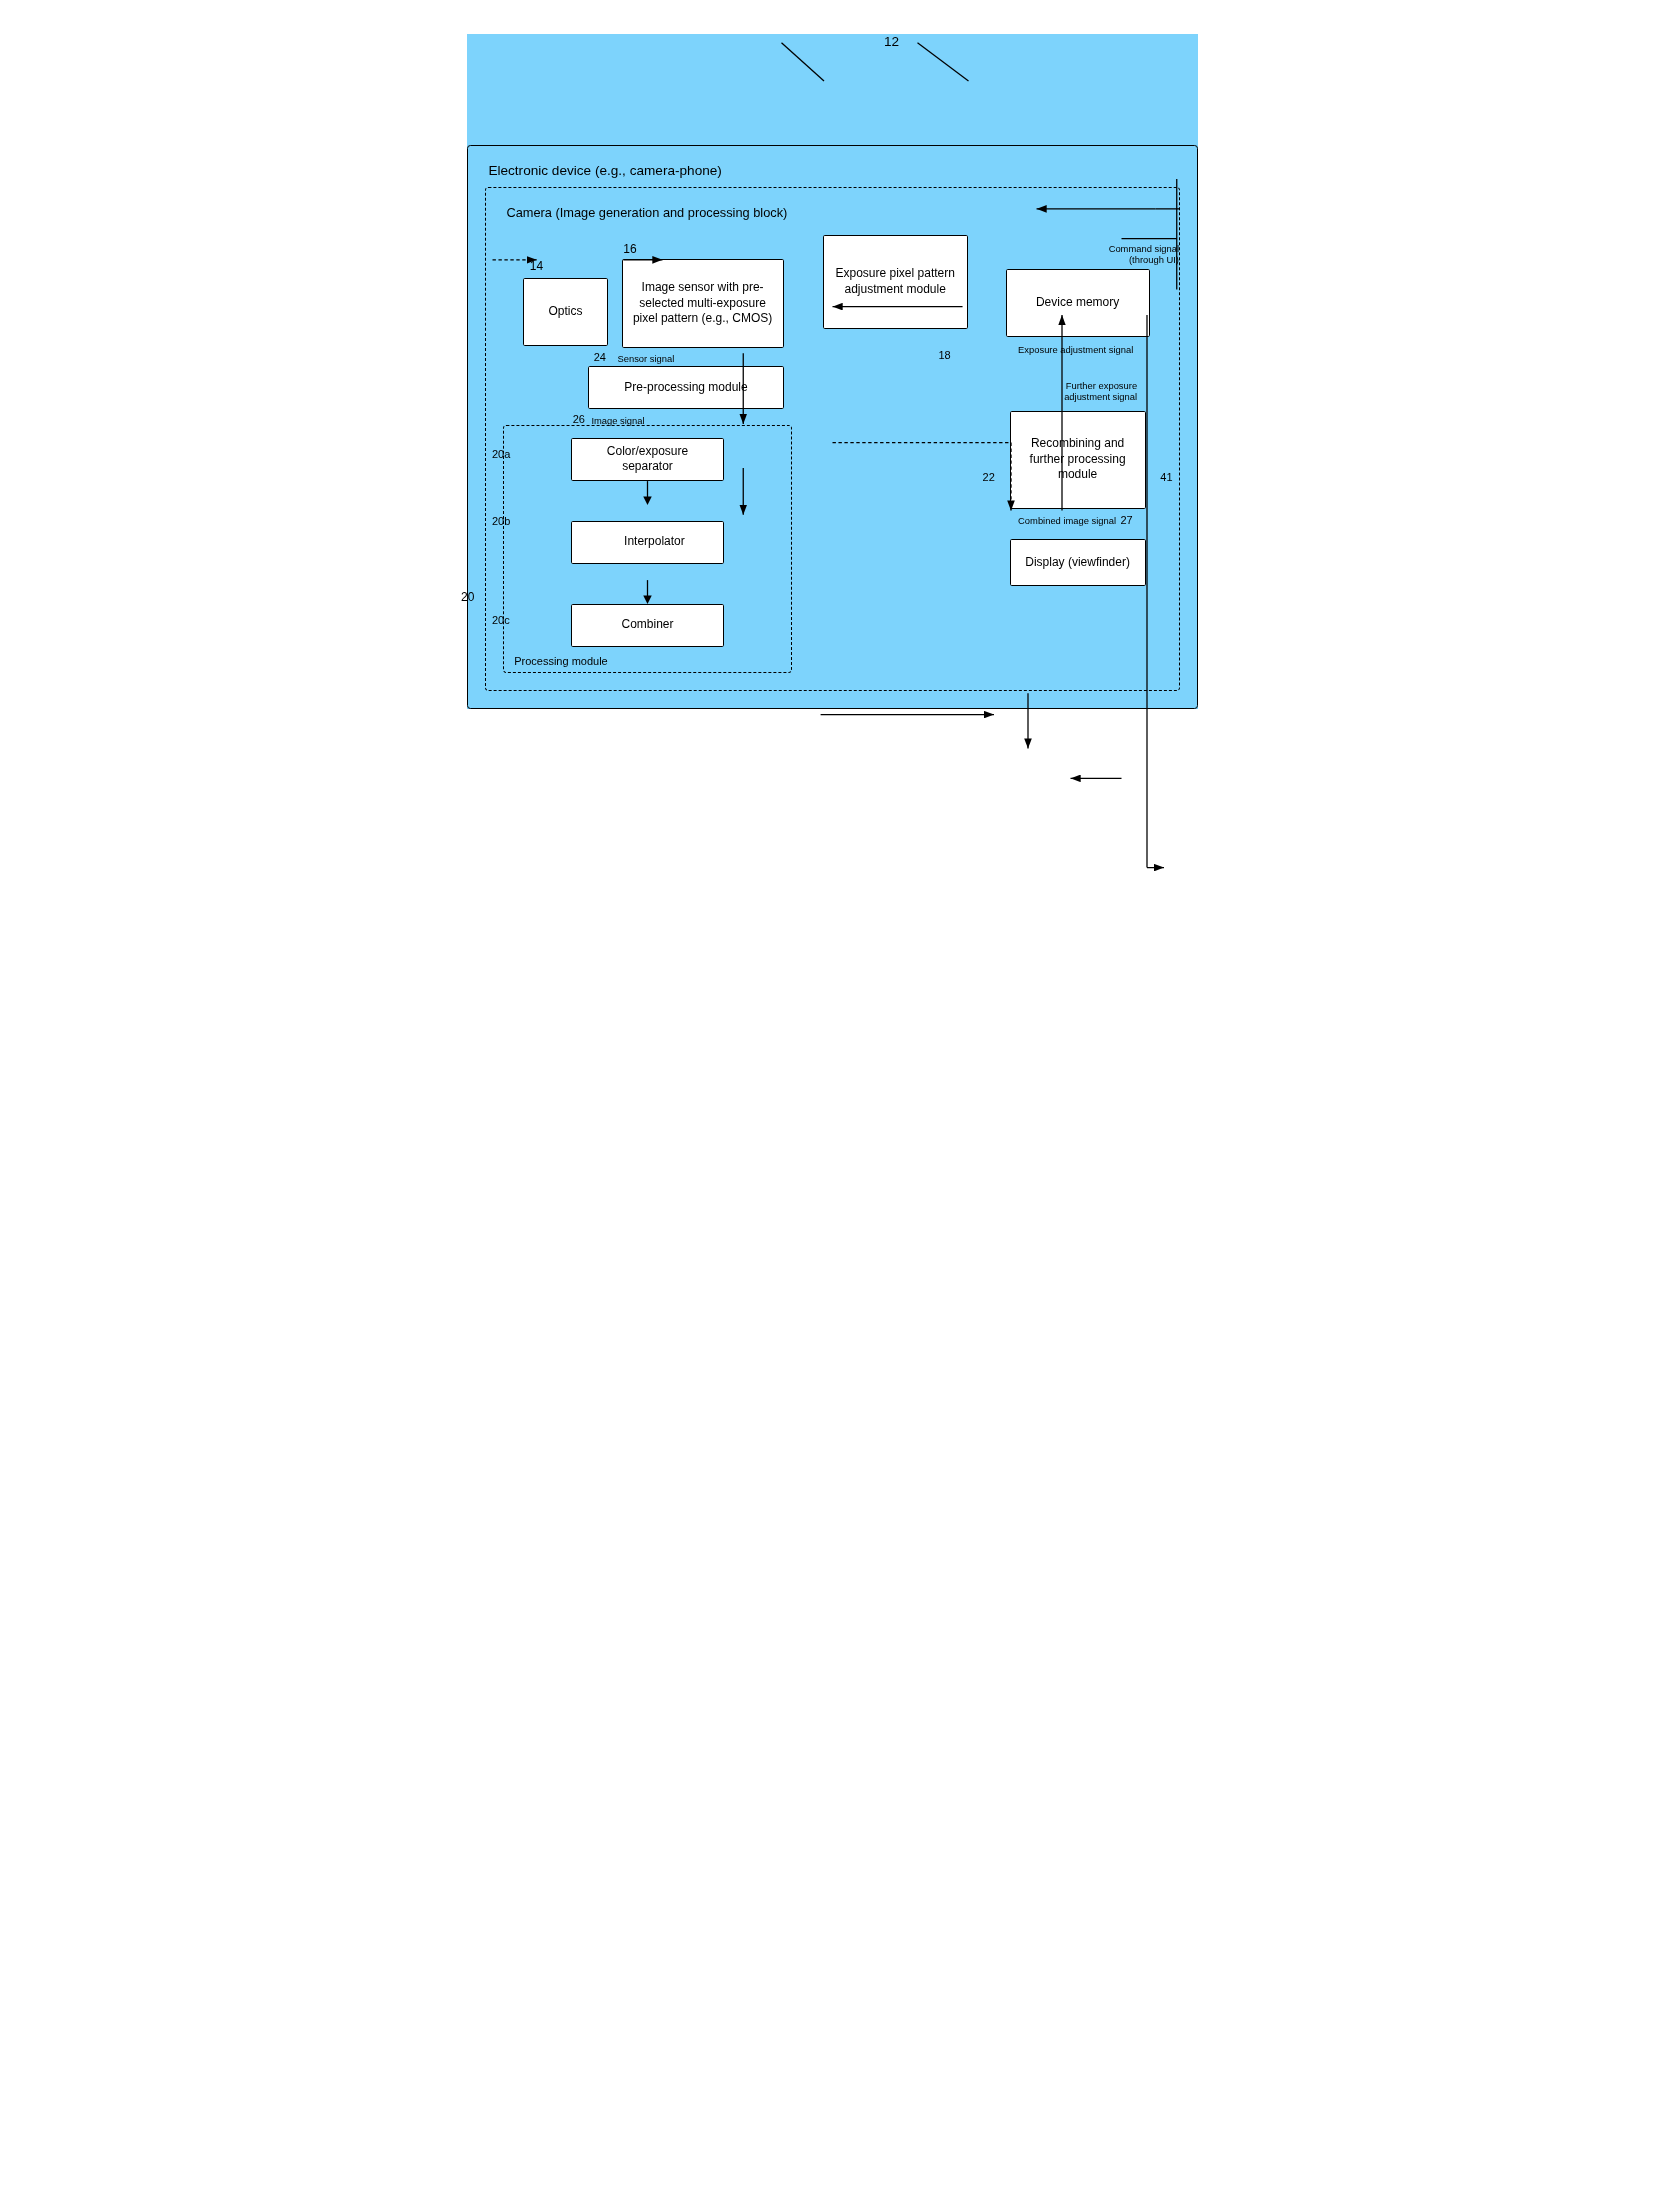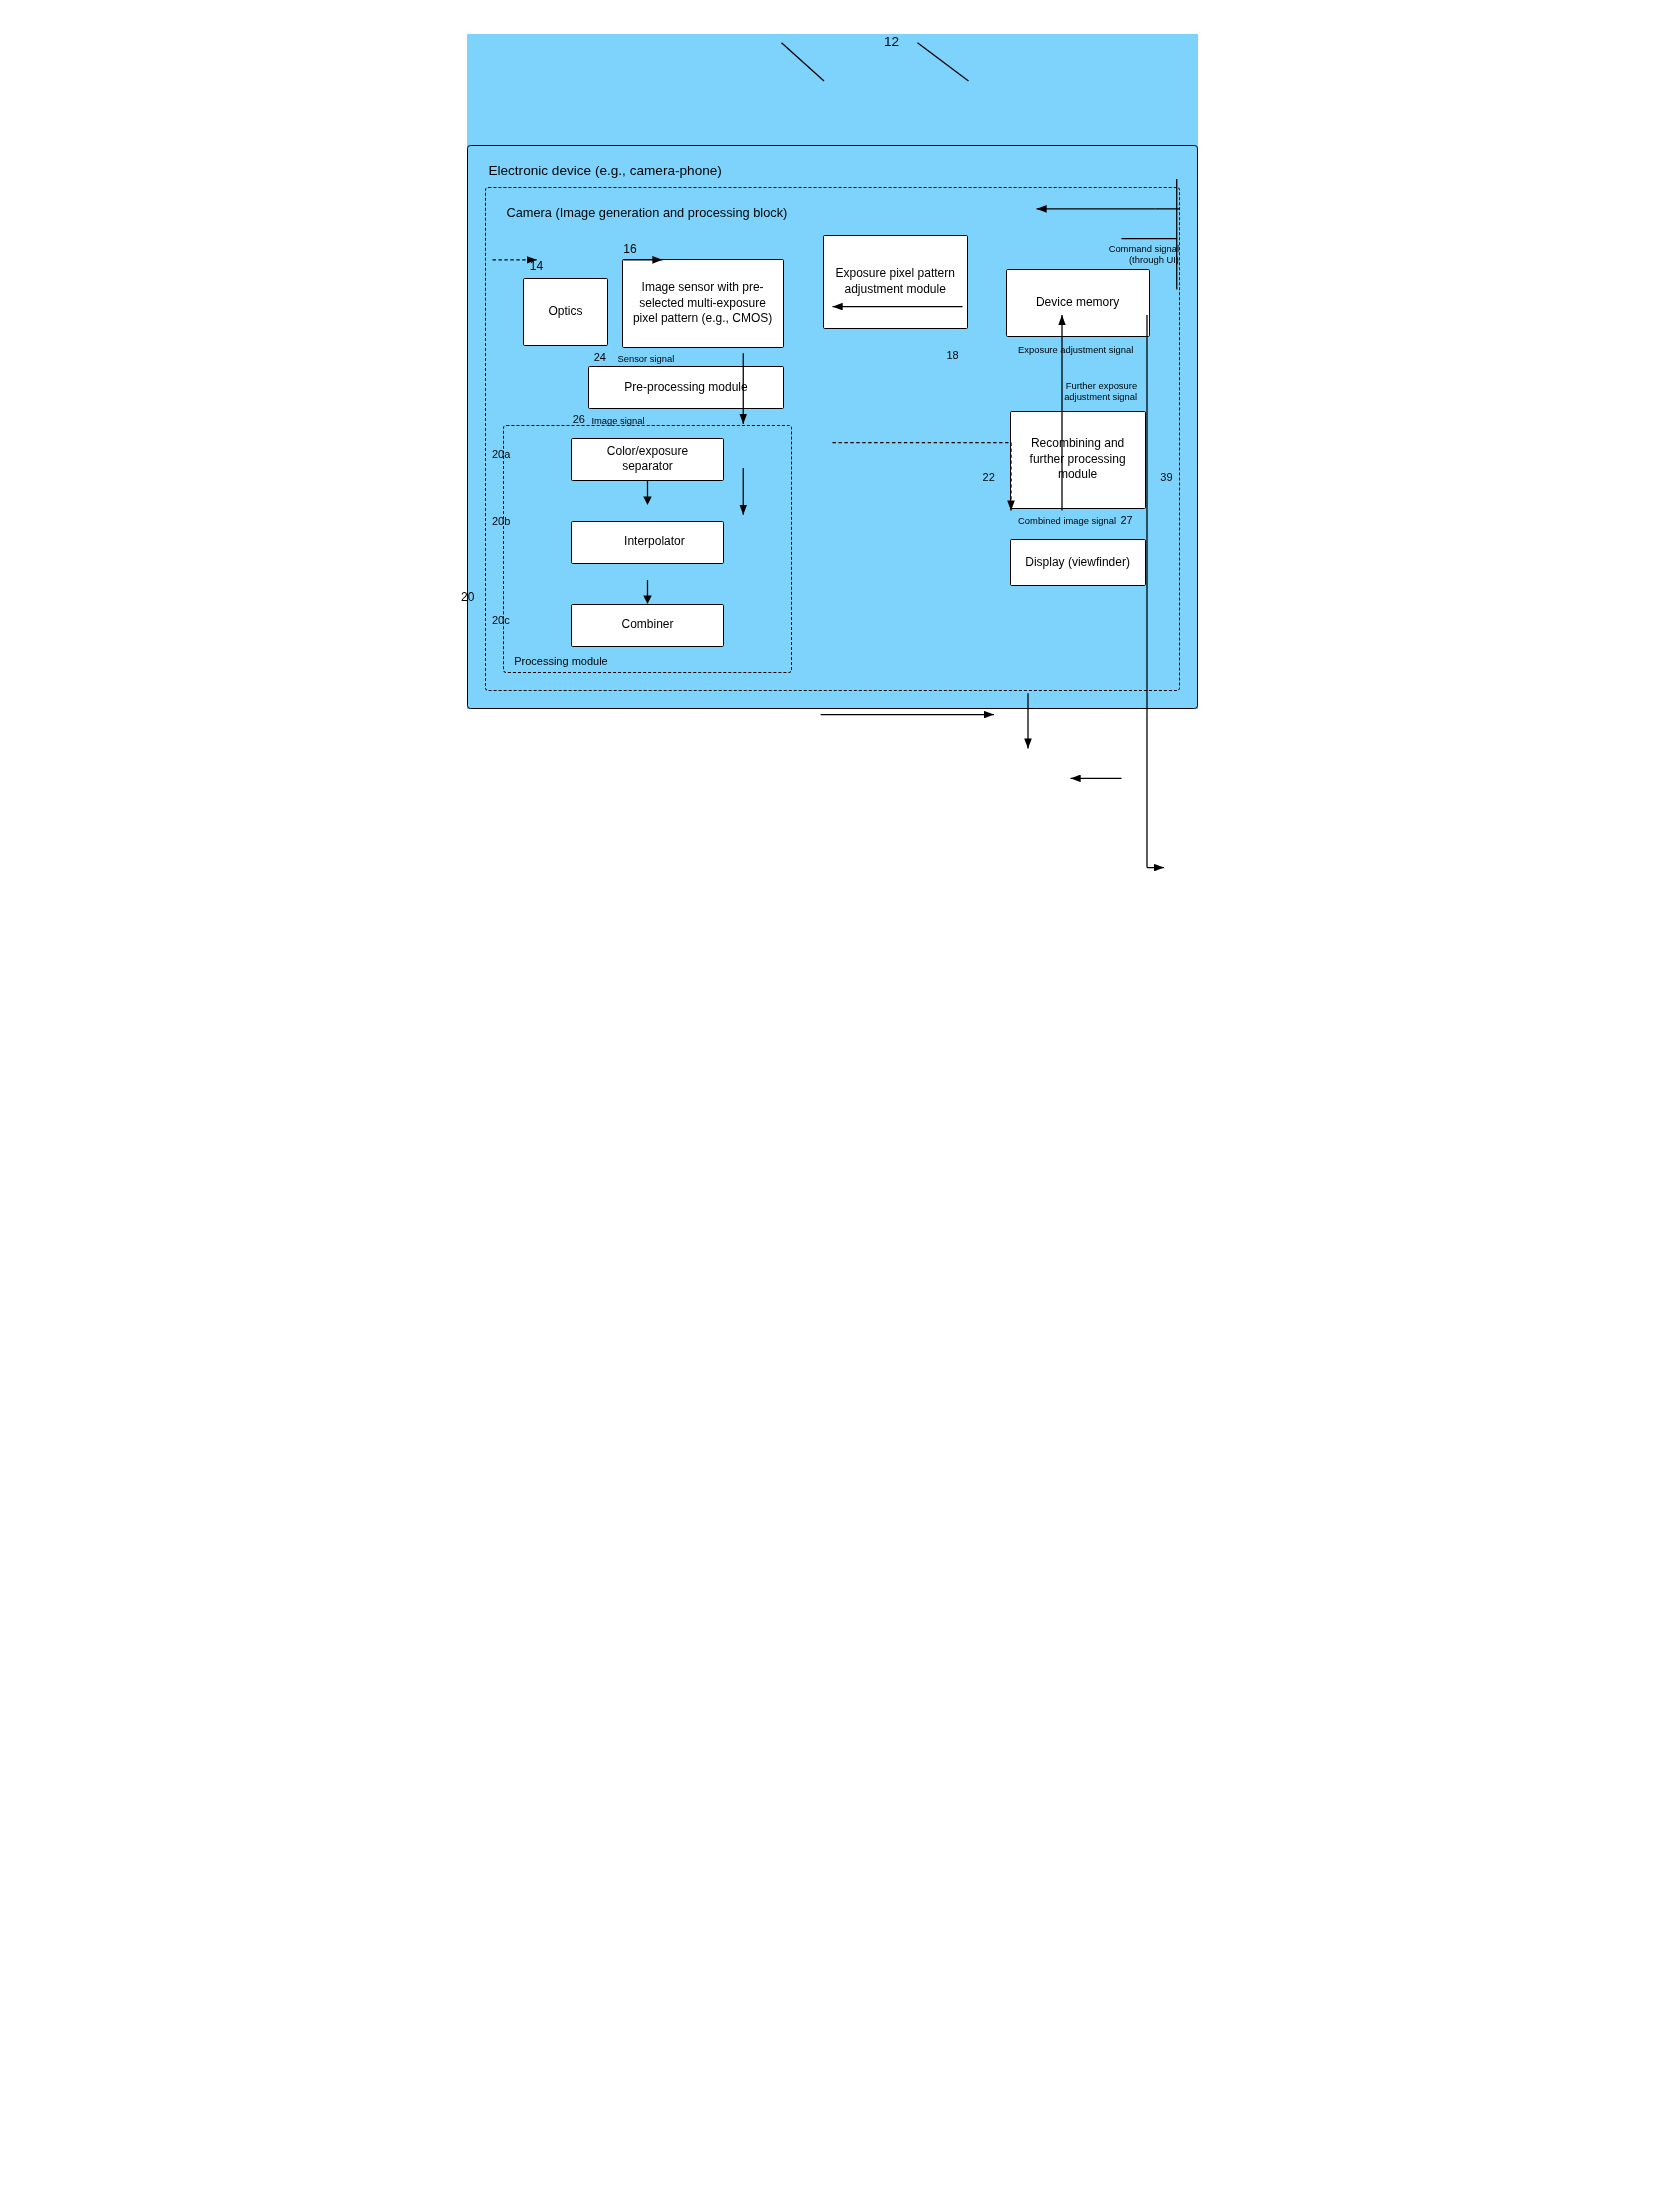--- a/index.html
+++ b/index.html
@@ -188,21 +188,21 @@
             </div>
 
           </div>
 
           <div style="position:relative; margin-left:106px; margin-top:3.4px;">
             <span class="ref-near" style="top:0;left:-15.3px;font-size:11px;">24</span>
             <div class="arrow-label" style="left:8.5px;top:1.7px;">Sensor signal</div>
           </div>
 
           <div style="position:relative; margin-left:85px; margin-top:18.7px;">
-            <span class="ref-near" style="top:-17px;right:9px;font-size:11px;">18</span>
+            <span class="ref-near" style="top:-17px;right:17px;font-size:11px;">18</span>
             <div class="block-box" style="width:196px;height:43px;display:flex;align-items:center;justify-content:center;">
               <span class="box-label">Pre-processing module</span>
             </div>
           </div>
 
           <div style="position:relative; margin-left:85px; margin-top:3.4px;">
             <span class="ref-near" style="top:0;left:-15.3px;font-size:11px;">26</span>
             <div class="arrow-label" style="left:3.4px;top:1.7px;">Image signal</div>
           </div>
 
@@ -259,21 +259,21 @@
           <div class="block-box device-memory-box" style="width:144px;margin-top:34px;">
             <span class="box-label">Device memory</span>
           </div>
 
           <div style="font-size:9.4px;text-align:left;width:119px;margin-top:6.8px;">Exposure adjustment signal</div>
 
           <div style="font-size:9.4px;text-align:right;width:119px;margin-top:25.5px;">Further exposure adjustment signal</div>
 
           <div style="position:relative;margin-top:8.5px;">
             <span style="position:absolute;left:-27px;bottom:25.5px;font-size:11px;">22</span>
-            <span style="position:absolute;right:-27px;bottom:25.5px;font-size:11px;">39</span>
+            <span style="position:absolute;right:-27px;bottom:25.5px;font-size:11px;">41</span>
             <div class="block-box" style="width:136px;min-height:98px;display:flex;align-items:center;justify-content:center;">
               <span class="box-label">Recombining and further processing module</span>
             </div>
           </div>
 
           <div style="font-size:9.4px;text-align:left;width:119px;margin-top:5.1px;">
             <span>Combined image signal</span>
             <span style="margin-left:1.7px;font-size:11px;">27</span>
           </div>
 

